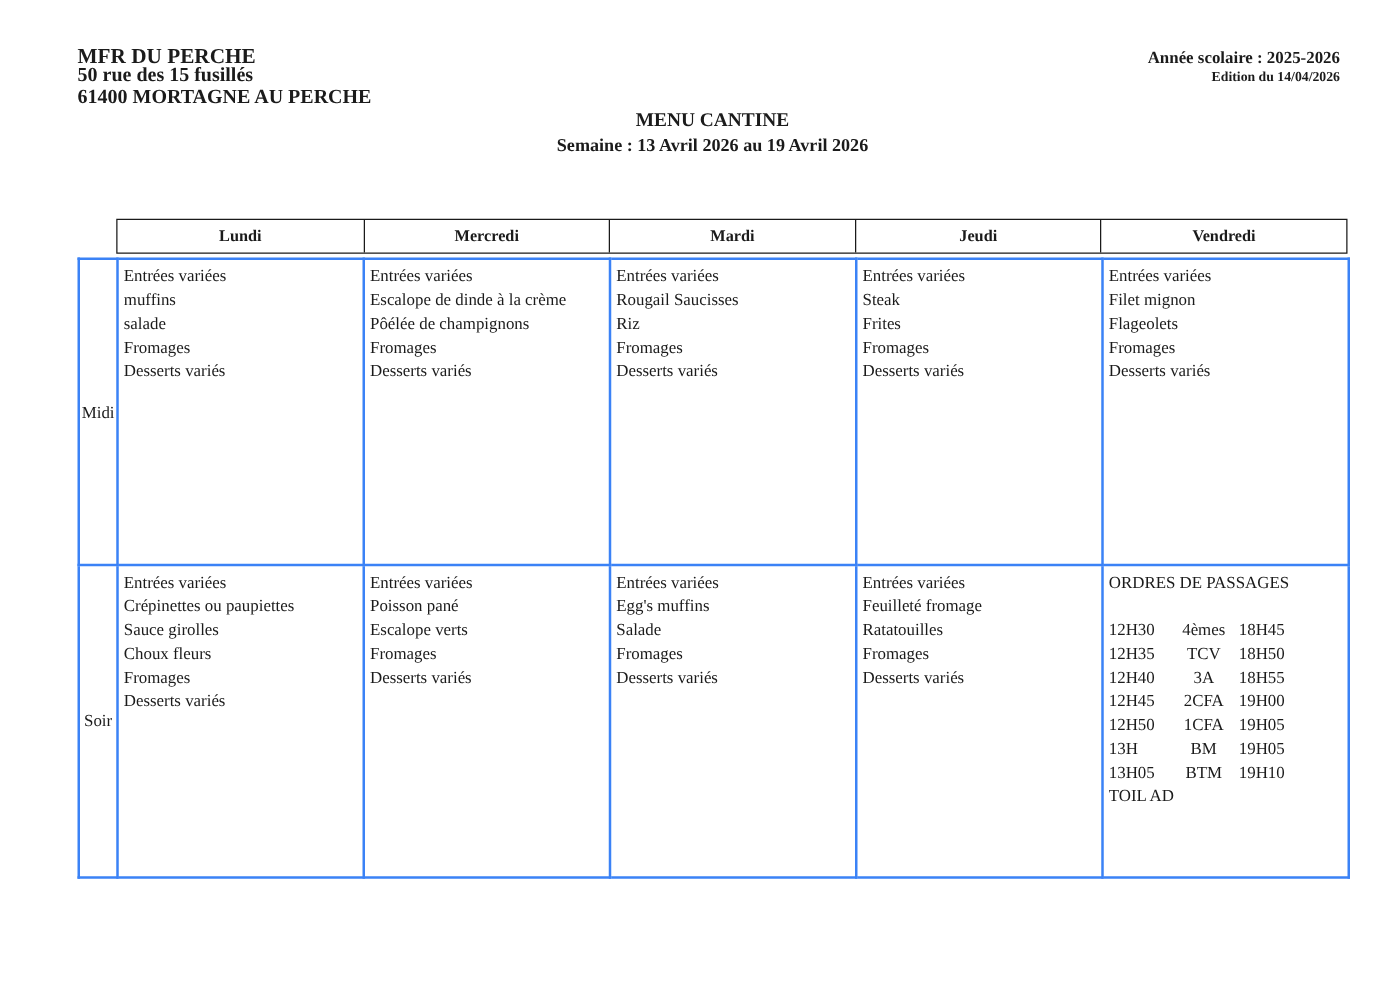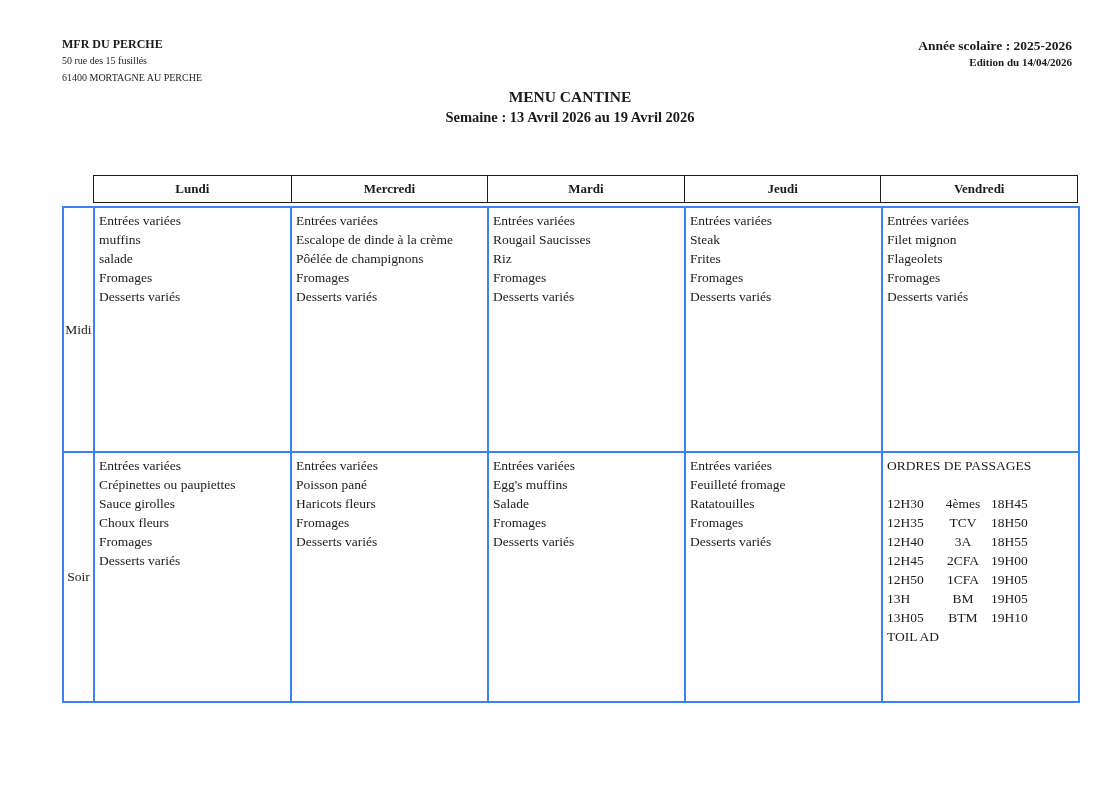--- a/index.html
+++ b/index.html
@@ -6,22 +6,22 @@
   body {
     width:1120px; height:788px;
     background:#ffffff;
     font-family:"Liberation Serif", serif;
     color:#1b1b1b;
     position:relative;
     overflow:hidden;
   }
   
   .org-block { position:absolute; left:62px; top:36px; }
-  .org-name { font-size:12px; font-weight:bold; line-height:17px; }
-  .org-addr { font-size:10px; font-weight:normal; line-height:16.5px; }
+  .org-name { font-size:17px; font-weight:bold; line-height:17px; }
+  .org-addr { font-size:16px; font-weight:bold; line-height:16.5px; }
   .meta-block { position:absolute; right:48px; top:37px; text-align:right; }
   .meta-year { font-size:13.5px; font-weight:bold; line-height:17px; }
   .meta-edition { font-size:11px; font-weight:bold; line-height:16px; }
   .title-block { position:absolute; left:62px; top:87px; width:1016px; text-align:center; }
   .doc-title { font-size:15.5px; font-weight:bold; line-height:19px; }
   .doc-subtitle { font-size:14.5px; font-weight:bold; line-height:22px; }
 
   
   .day-header {
     position:absolute; left:93px; top:175px;
@@ -148,21 +148,21 @@
           <div class="mline">Entrées variées</div>
           <div class="mline">Crépinettes ou paupiettes</div>
           <div class="mline">Sauce girolles</div>
           <div class="mline">Choux fleurs</div>
           <div class="mline">Fromages</div>
           <div class="mline">Desserts variés</div>
         </td>
       <td class="menu-cell">
           <div class="mline">Entrées variées</div>
           <div class="mline">Poisson pané</div>
-          <div class="mline">Haricots fleurs</div>
+          <div class="mline">Escalope verts</div>
           <div class="mline">Fromages</div>
           <div class="mline">Desserts variés</div>
         </td>
       <td class="menu-cell">
           <div class="mline">Entrées variées</div>
           <div class="mline">Egg's muffins</div>
           <div class="mline">Salade</div>
           <div class="mline">Fromages</div>
           <div class="mline">Desserts variés</div>
         </td>

